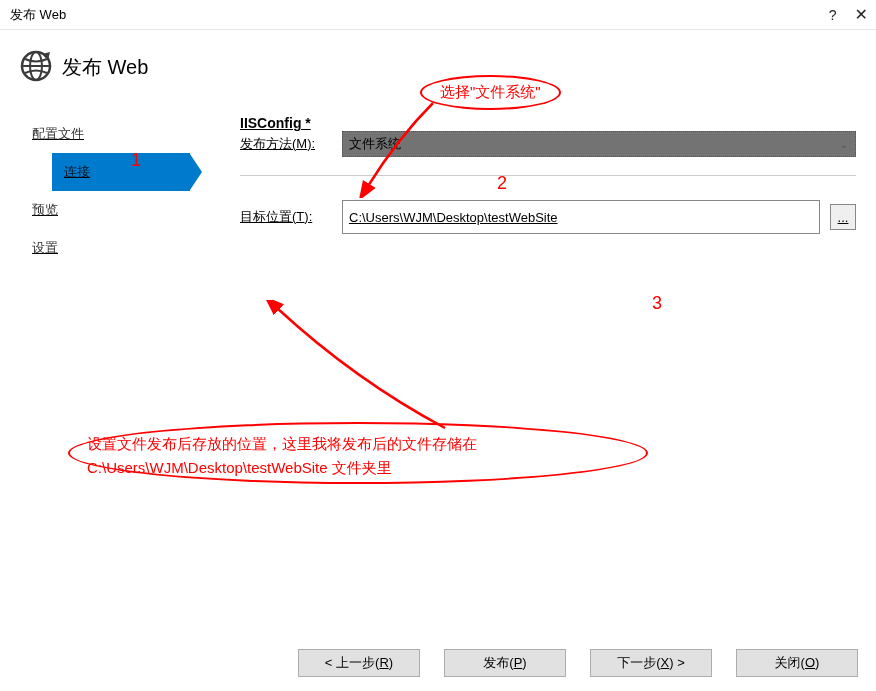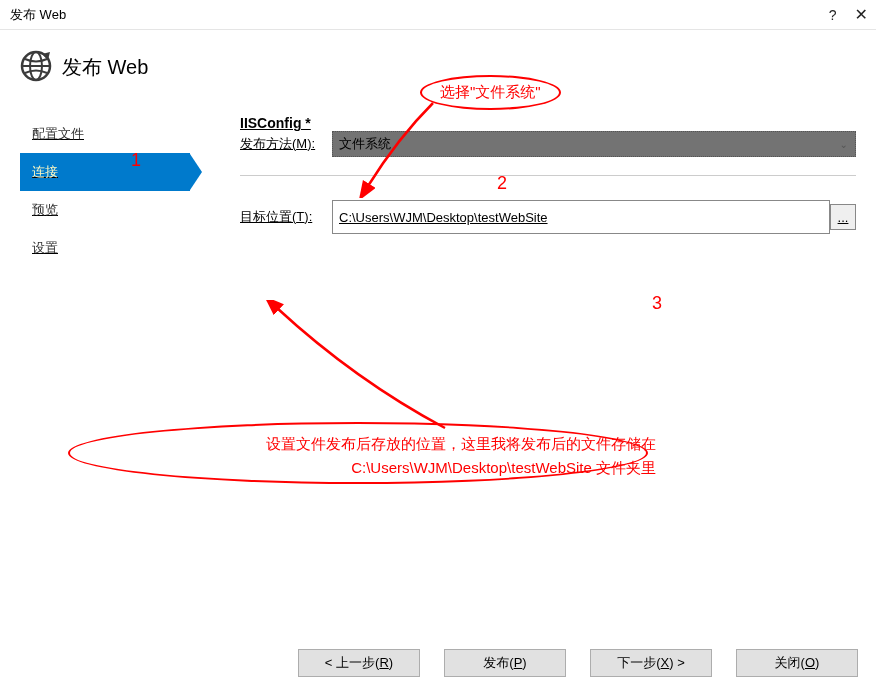--- a/index.html
+++ b/index.html
@@ -48,21 +48,22 @@
       flex-shrink: 0;
     }
     .sidebar-item {
       padding: 10px 12px;
       color: #333;
       cursor: pointer;
       position: relative;
     }
     .sidebar-item.active {
       background: #007acc;
-      color: #fef9c3;
+      color: #0f172a;
+      margin-left: 32px;
     }
     .sidebar-item.active::after {
       content: "";
       position: absolute;
       right: -12px;
       top: 50%;
       transform: translateY(-50%);
       border-left: 12px solid #007acc;
       border-top: 18px solid transparent;
       border-bottom: 18px solid transparent;
@@ -75,20 +76,21 @@
     .config-name {
       font-weight: bold;
       font-size: 14px;
       color: #000;
     }
 
     .form-row {
       display: flex;
       align-items: center;
       margin-bottom: 18px;
+      gap: 10px;
     }
     .form-label {
       width: 92px;
       text-align: left;
       font-size: 13px;
       color: #000;
     }
     .form-label u { text-decoration: underline; }
 
     .select-wrap {
@@ -289,16 +291,16 @@
 <svg class="arrow-svg" style="left:265px; top:300px;" width="200" height="140">
   <defs>
       <marker id="ah2" markerWidth="10" markerHeight="10" refX="1" refY="3" orient="auto">
         <path d="M0,0 L0,6 L8,3 z" fill="#f00"></path>
       </marker>
     </defs>
   <path d="M180,128 Q90,80 12,8" stroke="#f00" stroke-width="2.5" fill="none" marker-end="url(#ah2)"></path>
 </svg>
 
 <div class="anno-ellipse" style="left:68px; top:422px; width:580px; height:62px;"></div>
-<div class="anno-text" style="left:116px; top:432px;text-align:right;">
+<div class="anno-text" style="left:87px; top:432px;">
   <span>设置文件发布后存放的位置，这里我将发布后的文件存储在</span><br>
   <span>C:\Users\WJM\Desktop\testWebSite 文件夹里</span>
 </div>
 
 </body></html>

